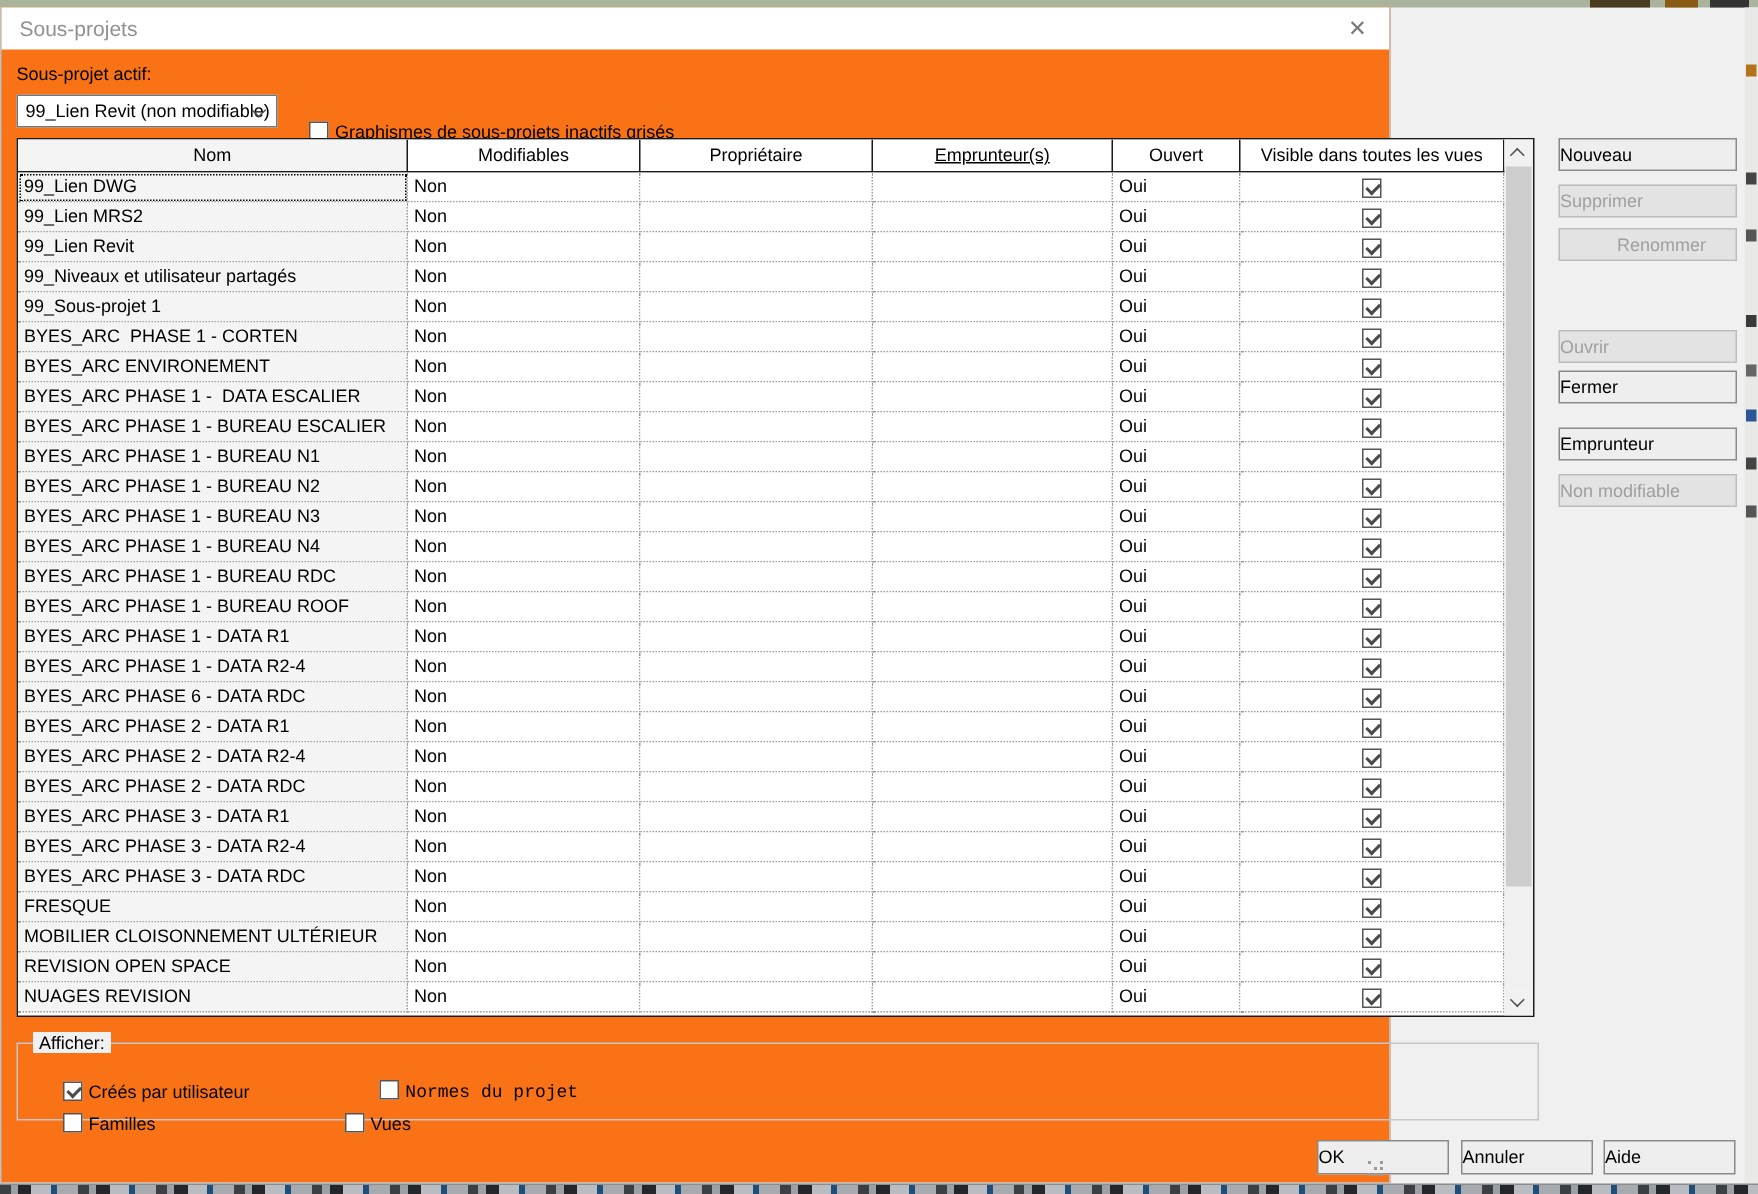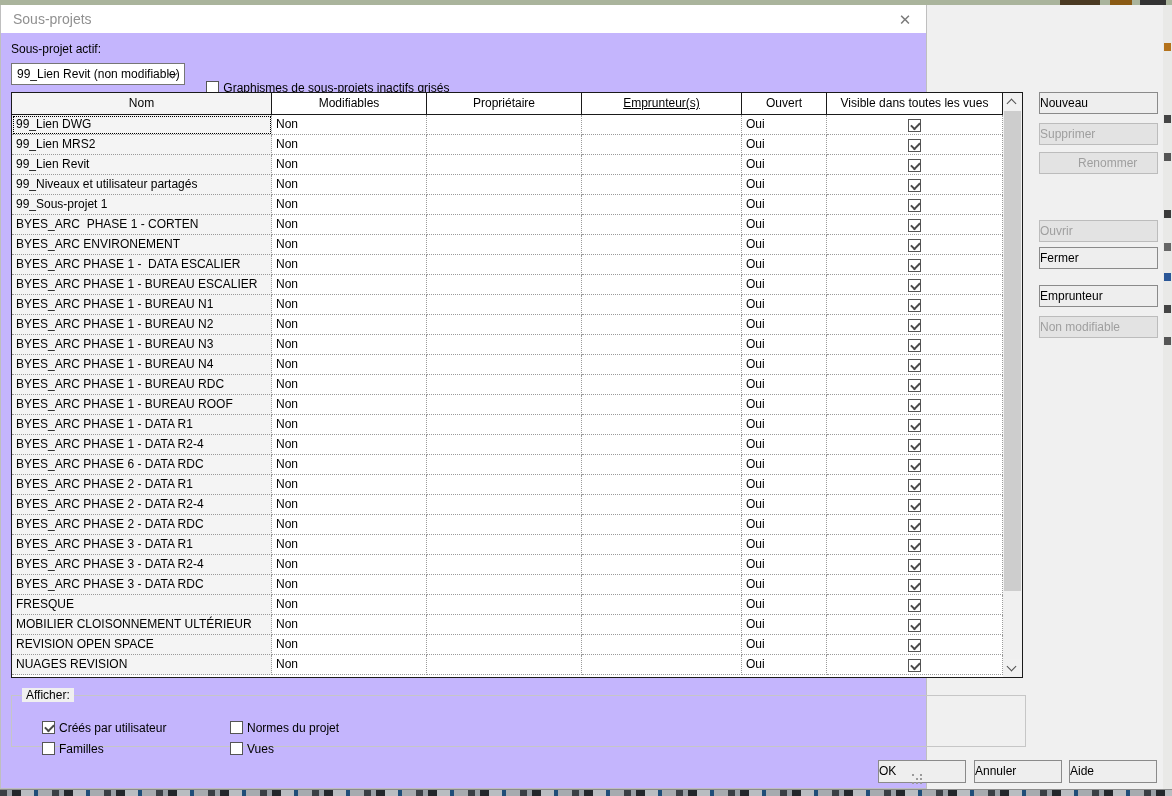--- a/index.html
+++ b/index.html
@@ -11,21 +11,21 @@
   .bg-top .frag1 { position:absolute; left:1060px; top:0; width:40px; height:5px; background:#4a3a22; }
   .bg-top .frag2 { position:absolute; left:1110px; top:0; width:22px; height:5px; background:#8a5a14; }
   .bg-top .frag3 { position:absolute; left:1140px; top:0; width:26px; height:5px; background:#333333; }
   .bg-right { position:absolute; left:1163px; top:5px; width:9px; height:784px; background:#e9e9e7; }
   .bg-right .frag { position:absolute; left:1px; width:7px; height:8px; }
   .bg-bottom { position:absolute; left:0; top:789px; width:1172px; height:7px;
     border-top:1px solid #8c8c8c;
     background:repeating-linear-gradient(90deg,#3a3f44 0 7px,#9aa0a6 7px 12px,#23272b 12px 21px,#b9bdc1 21px 34px,#1f4e79 34px 38px,#a7abaf 38px 52px); }
 
   
-  .dialog { position:absolute; left:0; top:5px; width:927px; height:784px; background:#c4b5fd; border:1px solid #bfbfbf; border-top:none; }
+  .dialog { position:absolute; left:0; top:5px; width:927px; height:784px; background:#f97316; border:1px solid #bfbfbf; border-top:none; }
   .titlebar { position:absolute; left:0; top:0; width:100%; height:28px; background:#ffffff; }
   .title-text { position:absolute; left:12px; top:0; line-height:28px; font-size:14px; color:#909090; }
   .close-icon { position:absolute; right:10px; top:4px; width:22px; height:22px; text-align:center; line-height:22px; font-size:15px; color:#7a7a7a; cursor:pointer; }
 
   .lbl { position:absolute; font-size:12px; color:#000; }
 
   
   .dropdown { position:absolute; left:10px; top:58px; width:174px; height:22px; background:#fff; border:1px solid #767676; }
   .dropdown .val { position:absolute; left:5px; top:0; line-height:20px; white-space:pre; }
   .chev { display:inline-block; width:7px; height:7px; border-right:1px solid #505050; border-bottom:1px solid #505050; transform:rotate(45deg); }
@@ -367,21 +367,21 @@
   <div class="btn side-btn disabled" style="top:215px;">Ouvrir</div>
   <div class="btn side-btn" style="top:242px;">Fermer</div>
   <div class="btn side-btn" style="top:280px;">Emprunteur</div>
   <div class="btn side-btn disabled" style="top:311px;">Non modifiable</div>
 
   <div class="group">
     <span class="legend">Afficher:</span>
     <div class="cb-row" style="left:10px; top:10px;">
       <span class="cb checked"></span><span>Créés par utilisateur</span>
     </div>
-    <div class="cb-row" style="left:198px; top:10px;">
+    <div class="cb-row" style="left:198px; top:10px;font-family:Liberation Mono, monospace;">
       <span class="cb"></span><span>Normes du projet</span>
     </div>
     <div class="cb-row" style="left:10px; top:31px;">
       <span class="cb"></span><span>Familles</span>
     </div>
     <div class="cb-row" style="left:198px; top:31px;">
       <span class="cb"></span><span>Vues</span>
     </div>
   </div>
 

